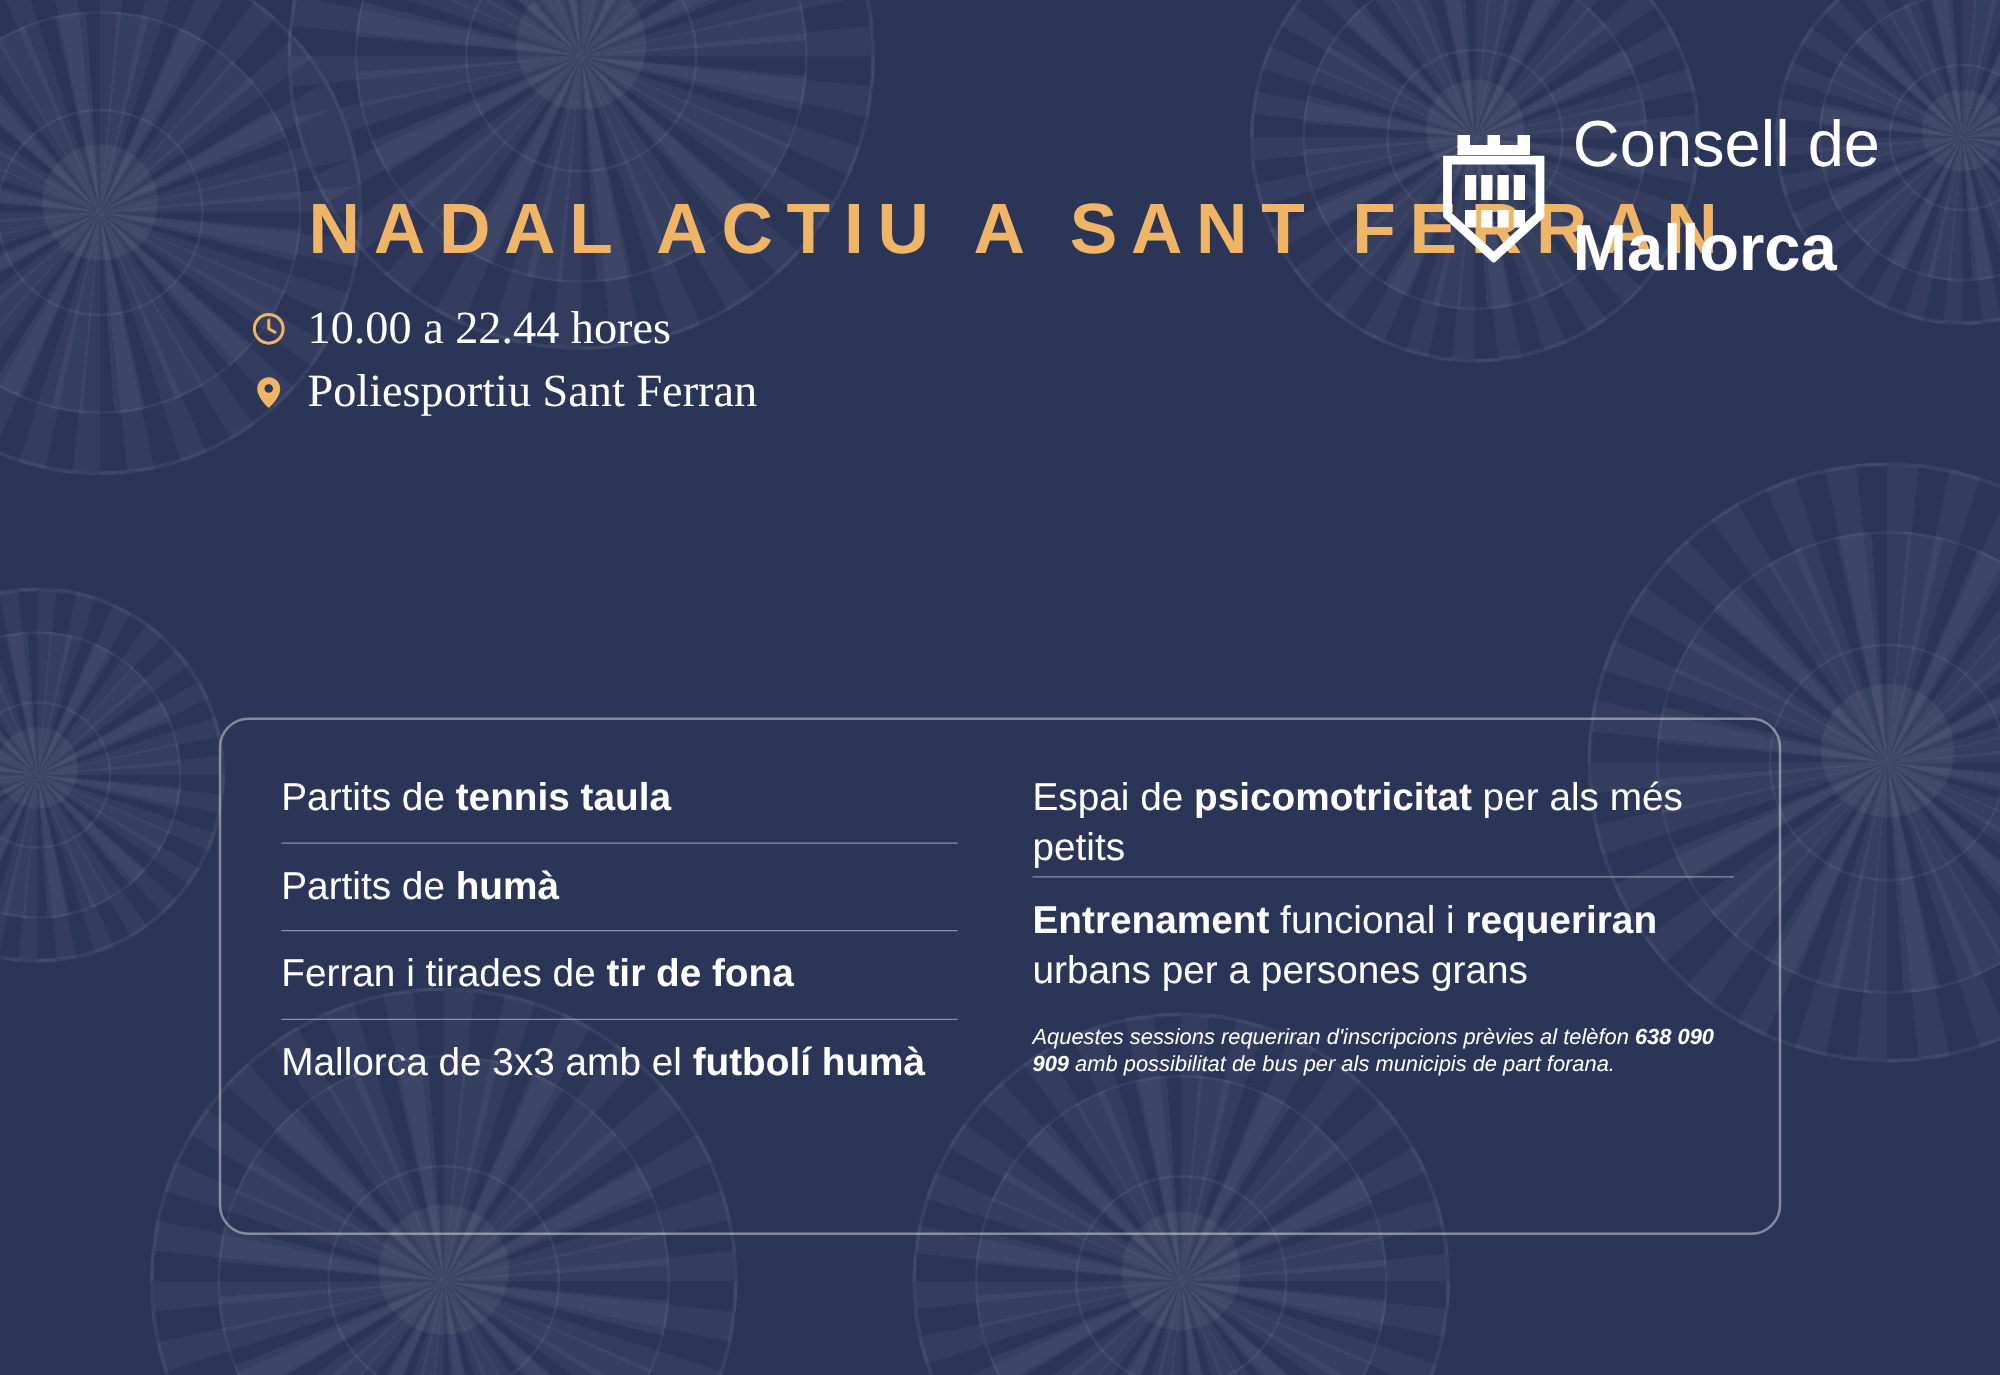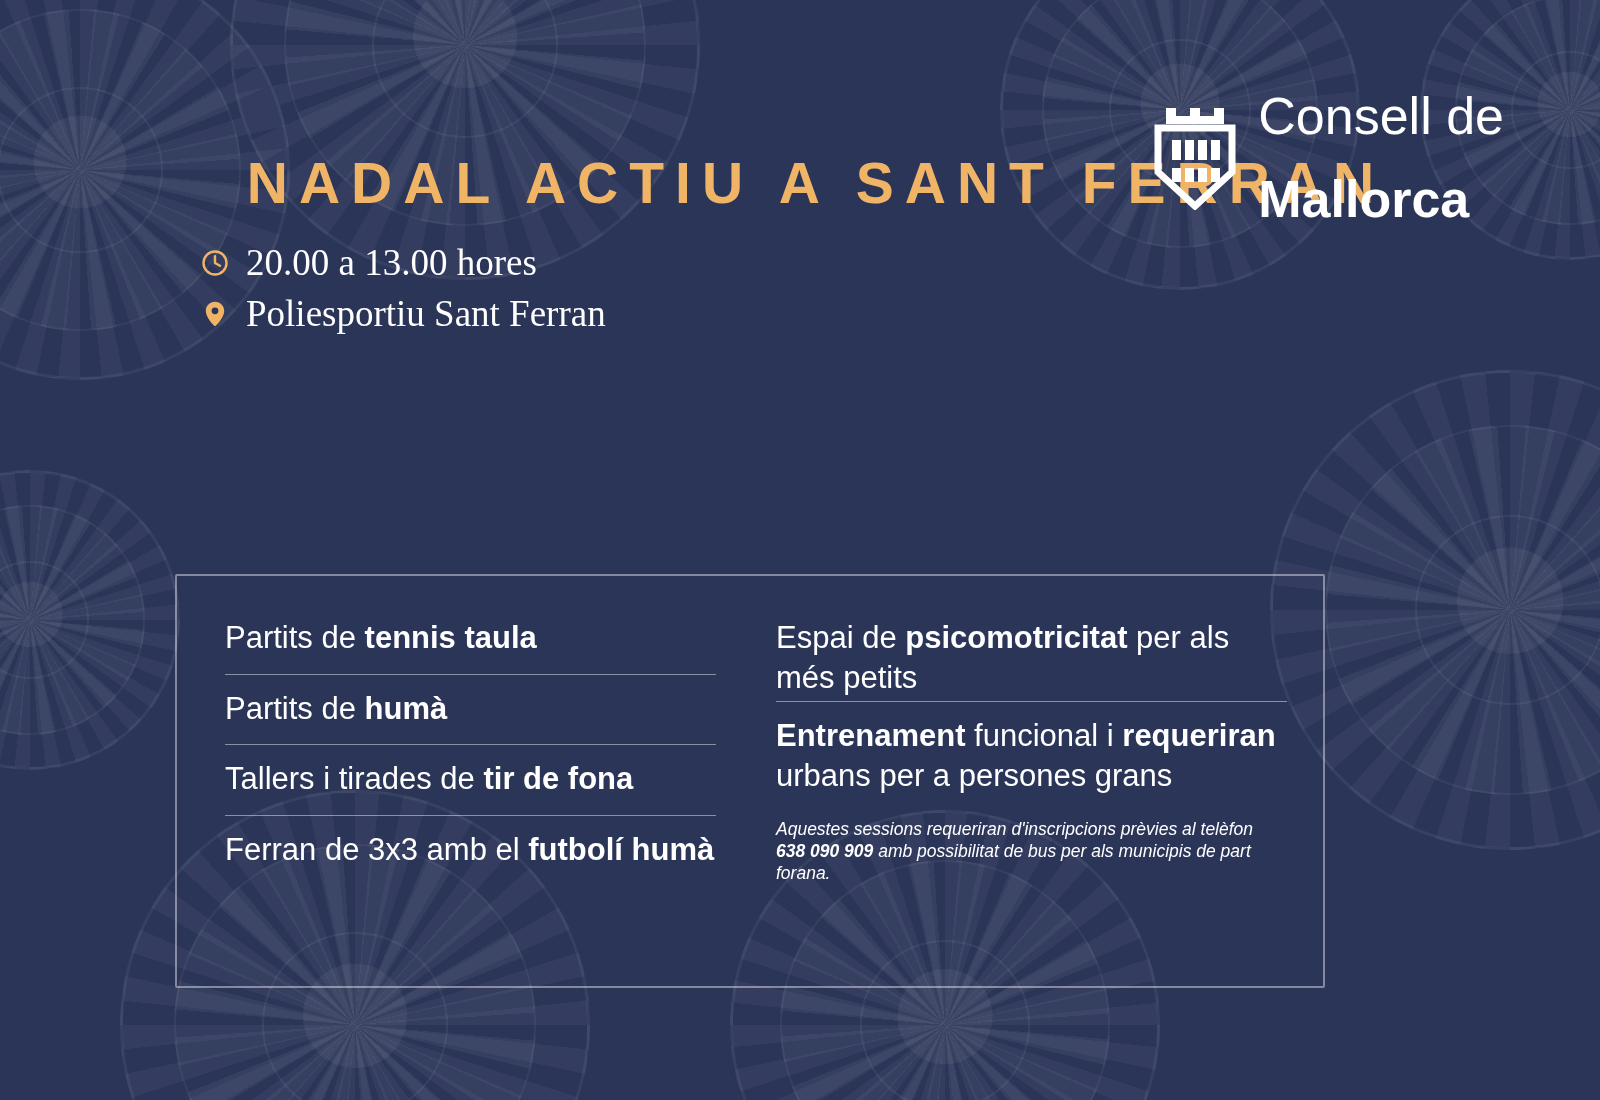--- a/index.html
+++ b/index.html
@@ -106,24 +106,24 @@
     align-items: center;
     justify-content: center;
   }
   .ic svg { display: block; }
 
   
   .box {
     position: absolute;
     left: 175px;
     top: 424px;
-    width: 1150px;
+    width: 1250px;
     height: 414px;
     border: 2px solid rgba(255,255,255,0.42);
-    border-radius: 2px;
+    border-radius: 24px;
     display: flex;
     padding: 28px 26px 20px 26px;
   }
   .col { flex: 1 1 50%; padding: 0 22px; }
   .col-left { padding-left: 22px; padding-right: 34px; }
   .col-right { padding-left: 26px; padding-right: 10px; }
 
   .item {
     color: #ffffff;
     font-size: 31px;
@@ -191,21 +191,21 @@
     <div class="info">
 
 
       <div class="info-row">
         <span class="ic">
           <svg width="28" height="28" viewBox="0 0 28 28">
             <circle cx="14" cy="14" r="11.5" fill="none" stroke="#f0b467" stroke-width="2.4"></circle>
             <path d="M14 7.2 V14 L19 16.8" fill="none" stroke="#f0b467" stroke-width="2.4" stroke-linecap="round" stroke-linejoin="round"></path>
           </svg>
         </span>
-        <span class="txt">20.00 a 13.00 hores</span>
+        <span class="txt">10.00 a 22.44 hores</span>
       </div>
 
       <div class="info-row">
         <span class="ic">
           <svg width="28" height="28" viewBox="0 0 28 28">
             <path d="M14 1.8c-5.1 0-9.2 4.1-9.2 9.2 0 6.7 8 14.4 8.4 14.7.5.4 1.1.4 1.6 0 .4-.3 8.4-8 8.4-14.7 0-5.1-4.1-9.2-9.2-9.2z" fill="#f0b467"></path>
             <circle cx="14" cy="10.8" r="3.4" fill="#2b3558"></circle>
           </svg>
         </span>
         <span class="txt">Poliesportiu Sant Ferran</span>
@@ -219,25 +219,25 @@
 
         <div class="item">
           <span>Partits de </span><b>tennis taula</b>
         </div>
 
         <div class="item">
           <span>Partits de </span><b>humà</b>
         </div>
 
         <div class="item">
-          <span>Tallers i tirades de </span><b>tir de fona</b>
-        </div>
-
-        <div class="item">
-          <span>Ferran de 3x3 amb el </span><b>futbolí humà</b>
+          <span>Ferran i tirades de </span><b>tir de fona</b>
+        </div>
+
+        <div class="item">
+          <span>Mallorca de 3x3 amb el </span><b>futbolí humà</b>
         </div>
 
       </div>
 
       <div class="col col-right">
 
         <div class="item first">
           <span>Espai de </span><b>psicomotricitat</b><span> per als més petits</span>
         </div>
 

